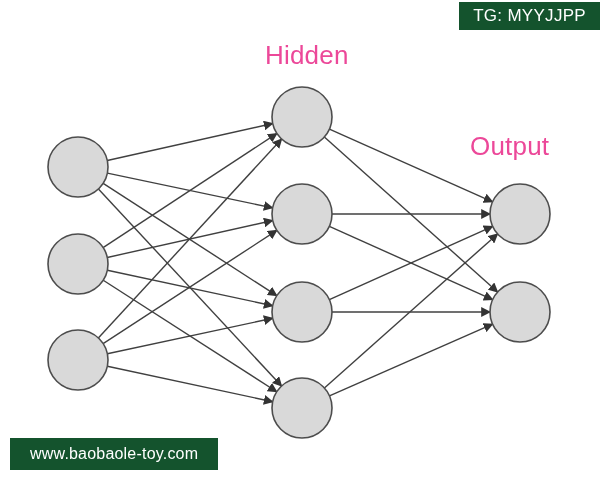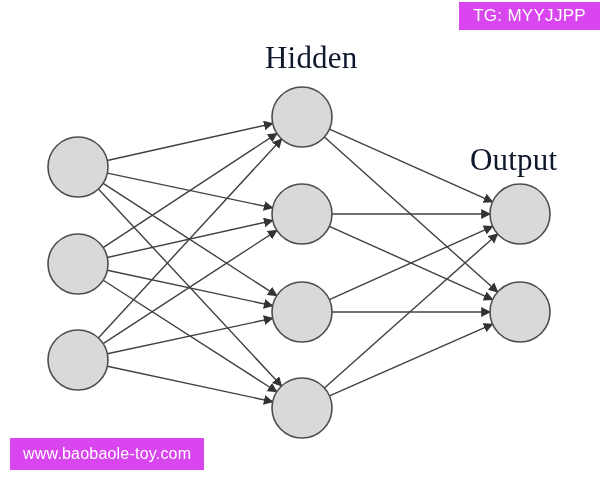--- a/index.html
+++ b/index.html
@@ -17,54 +17,54 @@
   }
   #net-svg {
     position: absolute;
     left: 0;
     top: 0;
     width: 600px;
     height: 480px;
   }
   .layer-label {
     position: absolute;
-    color: #0f172a;
-    font-family: Liberation Serif, serif;
-    font-size: 31px;
+    color: #ec4899;
+    font-family: Liberation Sans, sans-serif;
+    font-size: 26px;
     font-weight: 400;
     letter-spacing: 0.2px;
     white-space: nowrap;
   }
   #label-input  { left: 56px;  top: 97px; }
   #label-hidden { left: 265px; top: 40px; }
-  #label-output { left: 470px; top: 131px; margin-top: 11px; }
+  #label-output { left: 470px; top: 131px; }
 
   .badge {
     position: absolute;
-    background: #d946ef;
+    background: #14532d;
     color: #ffffff;
     font-family: "Liberation Sans", sans-serif;
     display: flex;
     align-items: center;
     justify-content: center;
     white-space: nowrap;
   }
   #tg-badge {
     right: 0px;
     top: 2px;
     height: 28px;
     padding: 0 14px;
     font-size: 17px;
     letter-spacing: 0.3px;
   }
   #watermark-badge {
     left: 10px;
     bottom: 10px;
     height: 32px;
-    padding: 0 13px;
+    padding: 0 20px;
     font-size: 16px;
     letter-spacing: 0.2px;
   }
 </style>
 </head>
 <body>
 
 <div id="canvas">
 
   <svg id="net-svg" viewBox="0 0 600 480" xmlns="http://www.w3.org/2000/svg">

